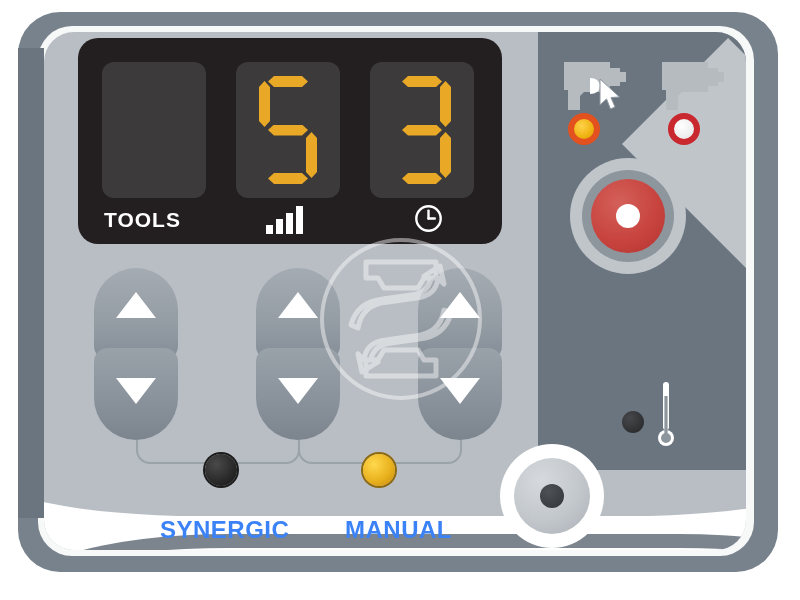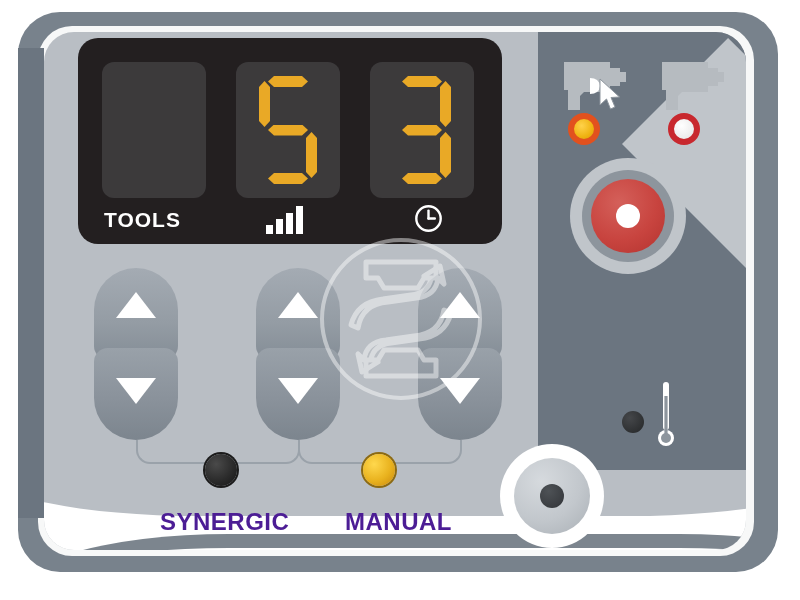--- a/index.html
+++ b/index.html
@@ -127,22 +127,22 @@
   }
   .white-band:before{
     content:"";position:absolute;left:-60px;top:-44px;width:860px;height:90px;
     background:#b9bec4;border-radius:50%/100%;
   }
   .band-curve{
     position:absolute;left:-40px;top:64px;width:900px;height:120px;
     border-top:14px solid #7c858e;border-radius:50%/100%;
   }
   .mode-label{
-    position:absolute;color:#4c1d95;font-weight:bold;font-size:24px;letter-spacing:0.5px;
-    font-family:"Liberation Sans", sans-serif;white-space:nowrap;
+    position:absolute;color:#3b82f6;font-weight:bold;font-size:24px;letter-spacing:0.5px;
+    font-family:"Liberation Sans", sans-serif;white-space:nowrap;margin-top:8px;
   }
   .mode-label.synergic{left:160px;top:508px;}
   .mode-label.manual{left:345px;top:508px;}
 
   
   .torch{position:absolute;width:72px;height:56px;}
   .torch.t-left{left:560px;top:58px;}
   .torch.t-right{left:658px;top:58px;}
   .torch svg{display:block;}
   .led-torch{position:absolute;width:32px;height:32px;border-radius:50%;box-sizing:border-box;}

